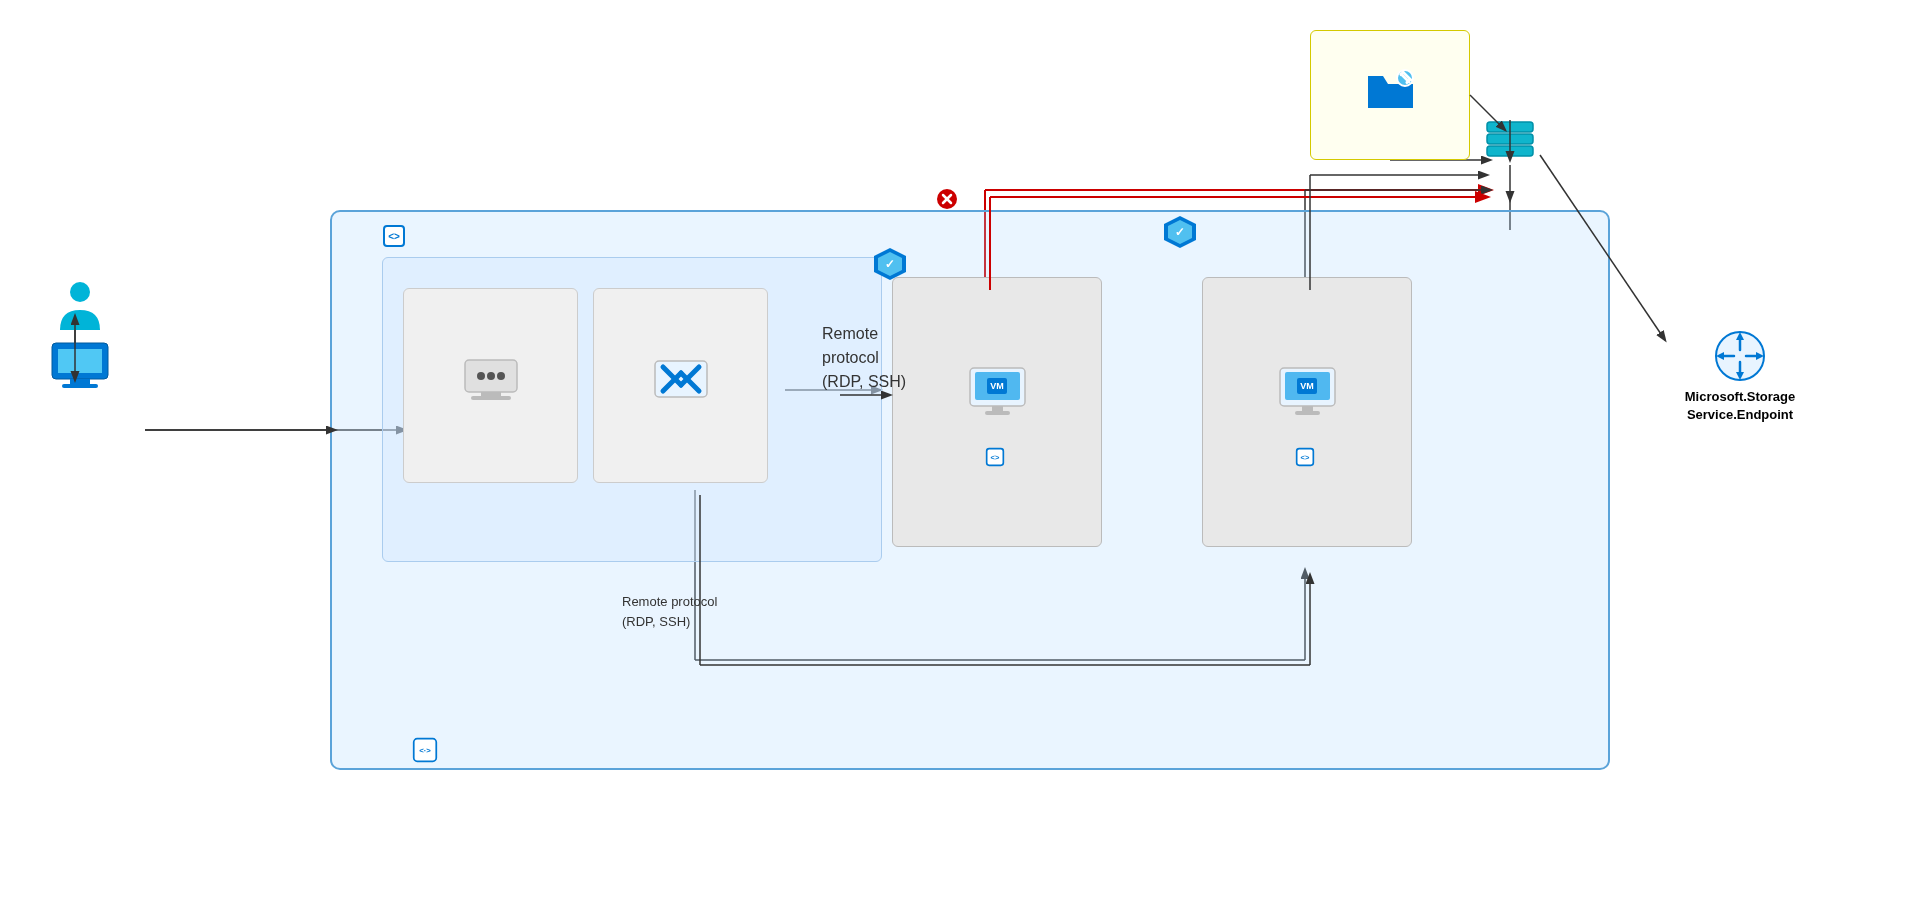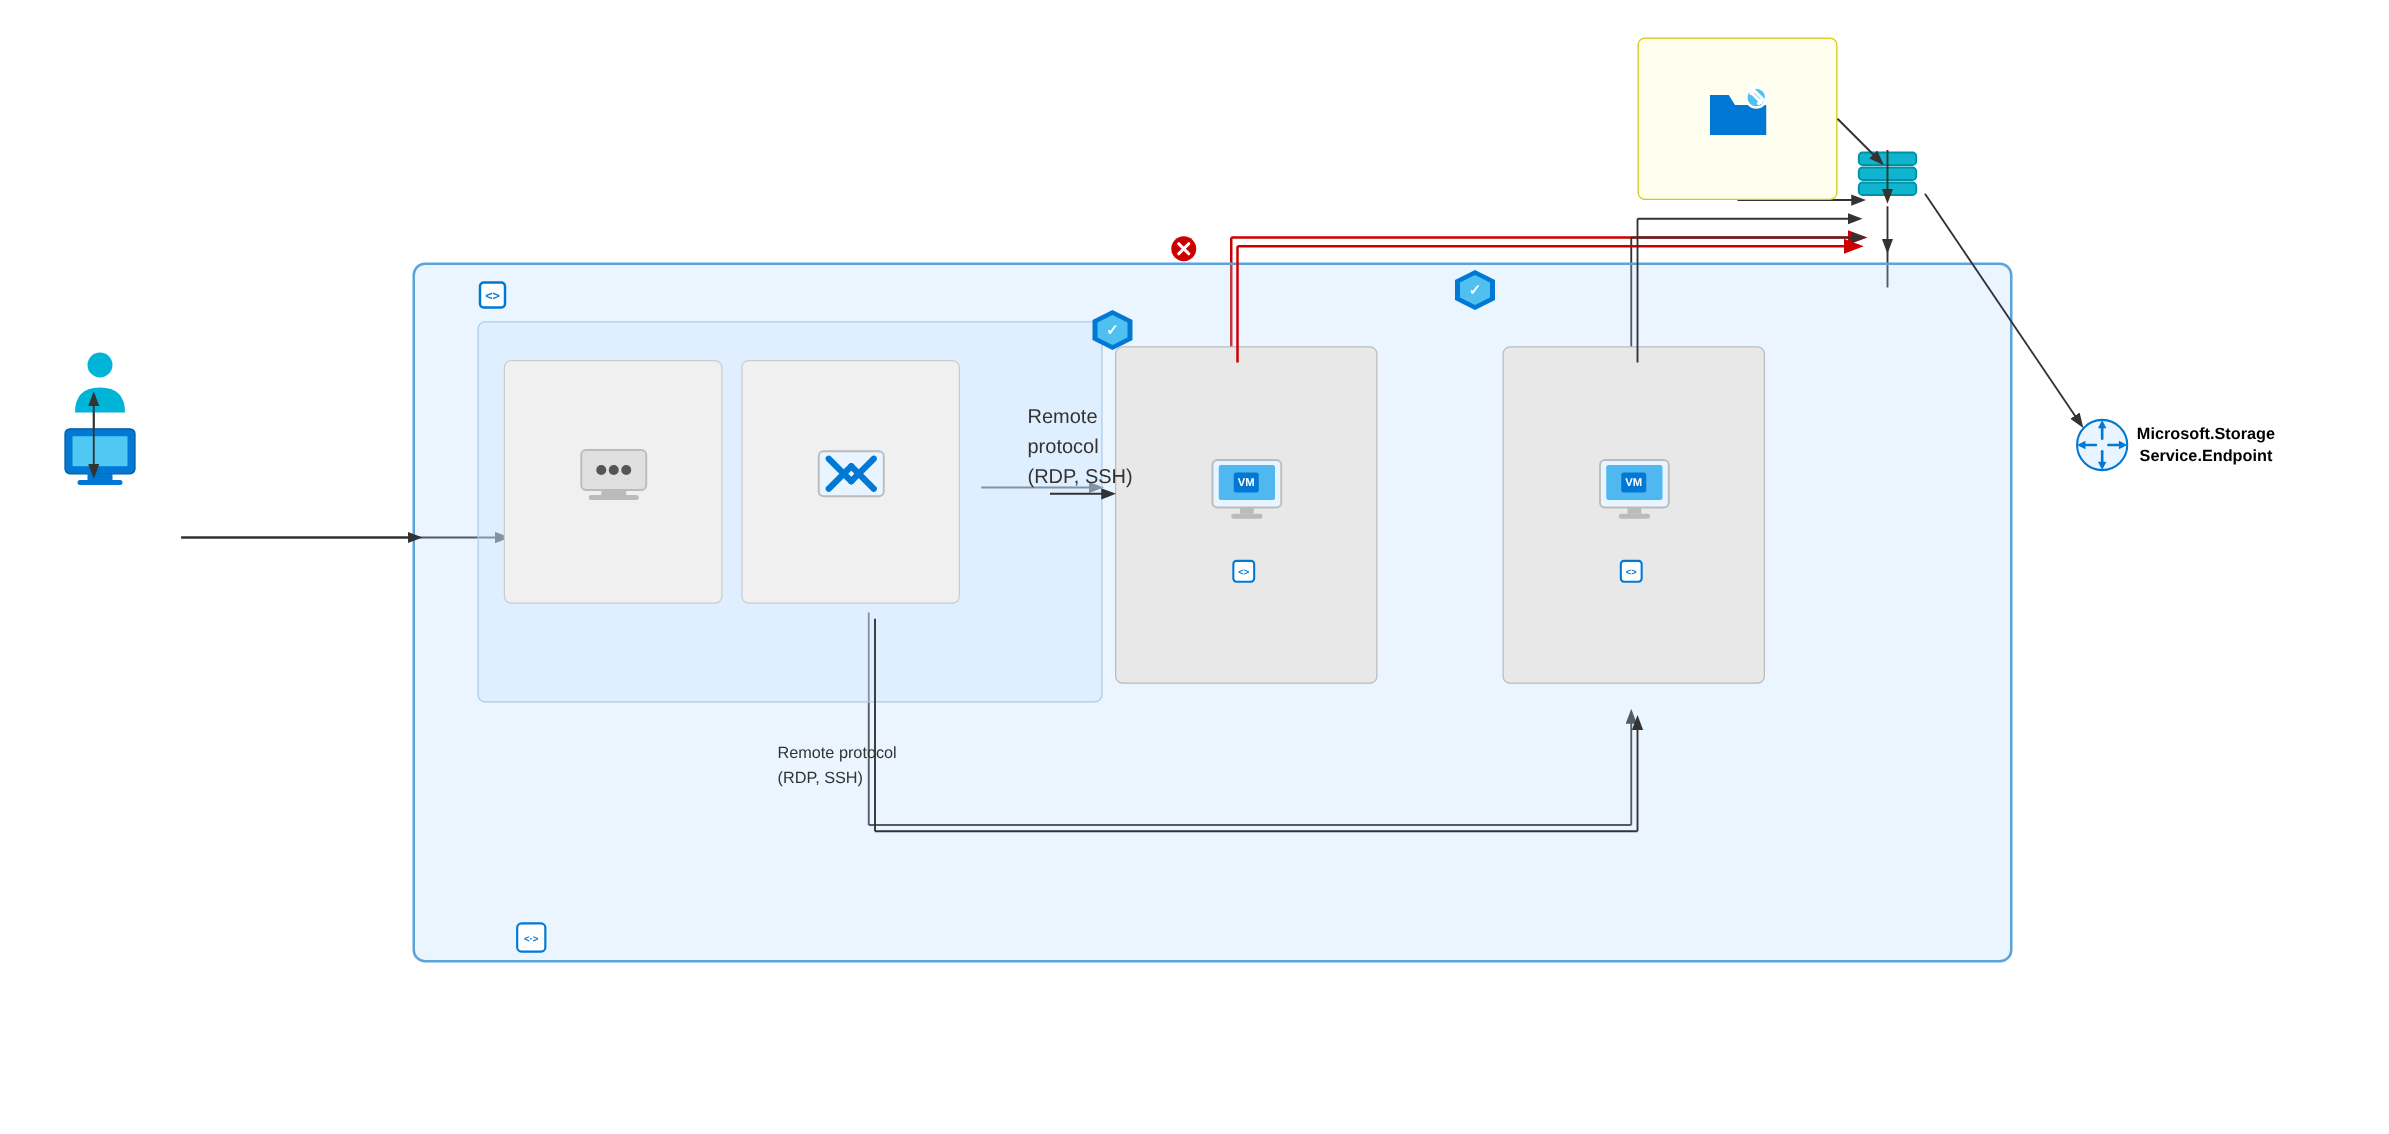--- a/index.html
+++ b/index.html
@@ -331,21 +331,21 @@
   <div style="position:absolute; left:930px; top:188px; display:flex; align-items:center; gap:6px;">
     <span style="font-size:16px; font-weight:700; color:#cc0000;"></span>
 
     <svg width="22" height="22" viewBox="0 0 22 22">
       <circle cx="11" cy="11" r="10" fill="#cc0000"></circle>
       <line x1="7" y1="7" x2="15" y2="15" stroke="white" stroke-width="2.5" stroke-linecap="round"></line>
       <line x1="15" y1="7" x2="7" y2="15" stroke="white" stroke-width="2.5" stroke-linecap="round"></line>
     </svg>
   </div>
 
-  <div style="position:absolute; left:1660px; top:330px; display:flex; flex-direction:row; align-items:center; gap:6px; width:160px;">
+  <div style="position:absolute; left:1660px; top:330px; display:flex; flex-direction:column; align-items:center; gap:6px; width:160px;">
 
     <svg width="52" height="52" viewBox="0 0 52 52">
       <circle cx="26" cy="26" r="24" fill="#e8f4ff" stroke="#0078d4" stroke-width="2"></circle>
 
       <line x1="26" y1="10" x2="26" y2="20" stroke="#0078d4" stroke-width="2.5" stroke-linecap="round"></line>
       <polygon points="22,10 26,2 30,10" fill="#0078d4"></polygon>
       <line x1="26" y1="42" x2="26" y2="32" stroke="#0078d4" stroke-width="2.5" stroke-linecap="round"></line>
       <polygon points="22,42 26,50 30,42" fill="#0078d4"></polygon>
       <line x1="10" y1="26" x2="20" y2="26" stroke="#0078d4" stroke-width="2.5" stroke-linecap="round"></line>
       <polygon points="10,22 2,26 10,30" fill="#0078d4"></polygon>

